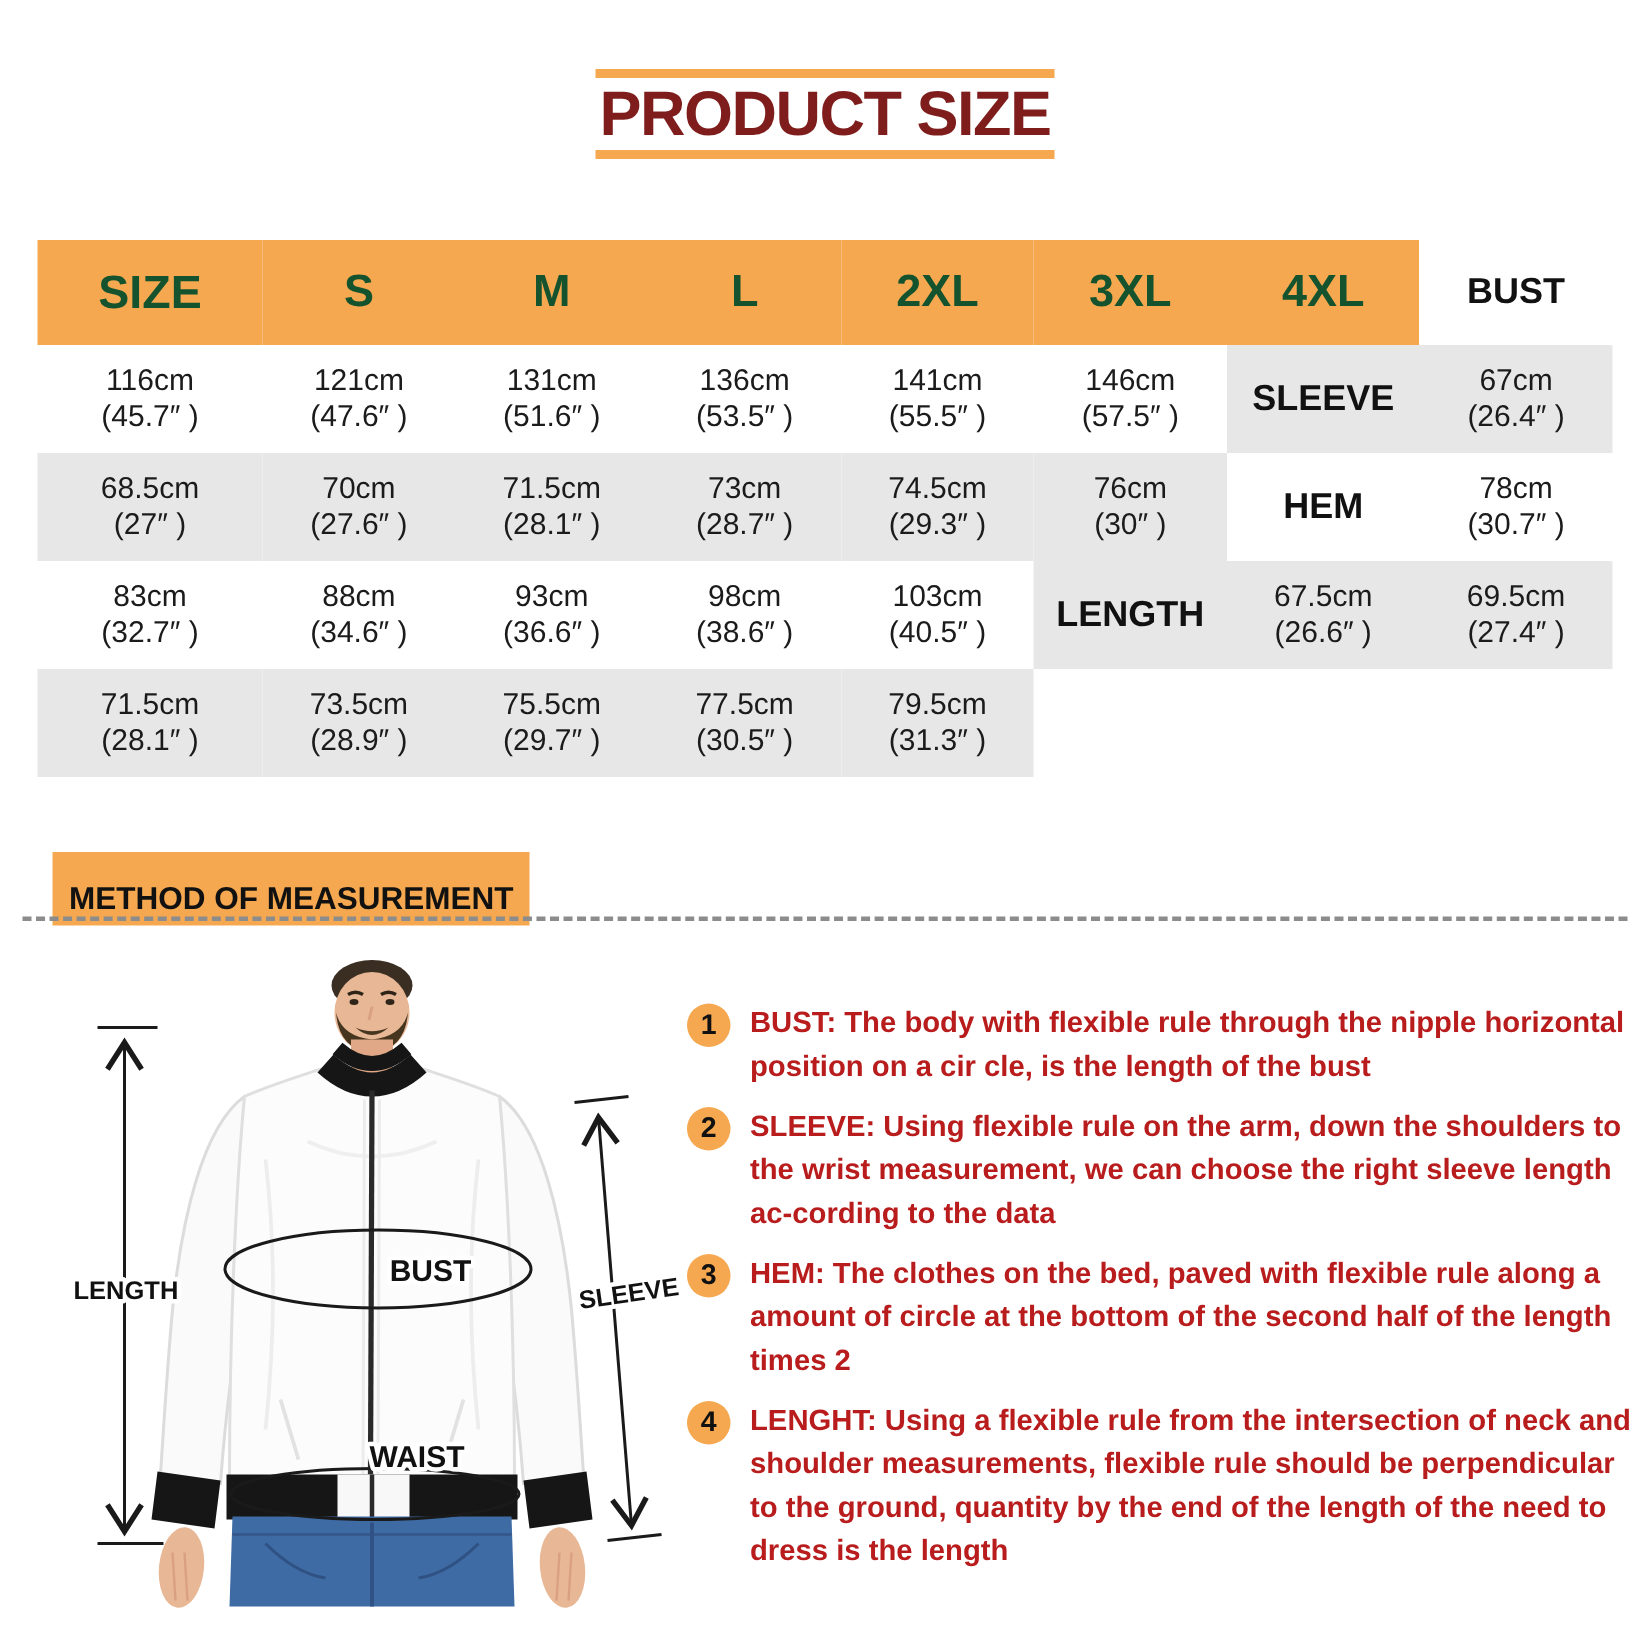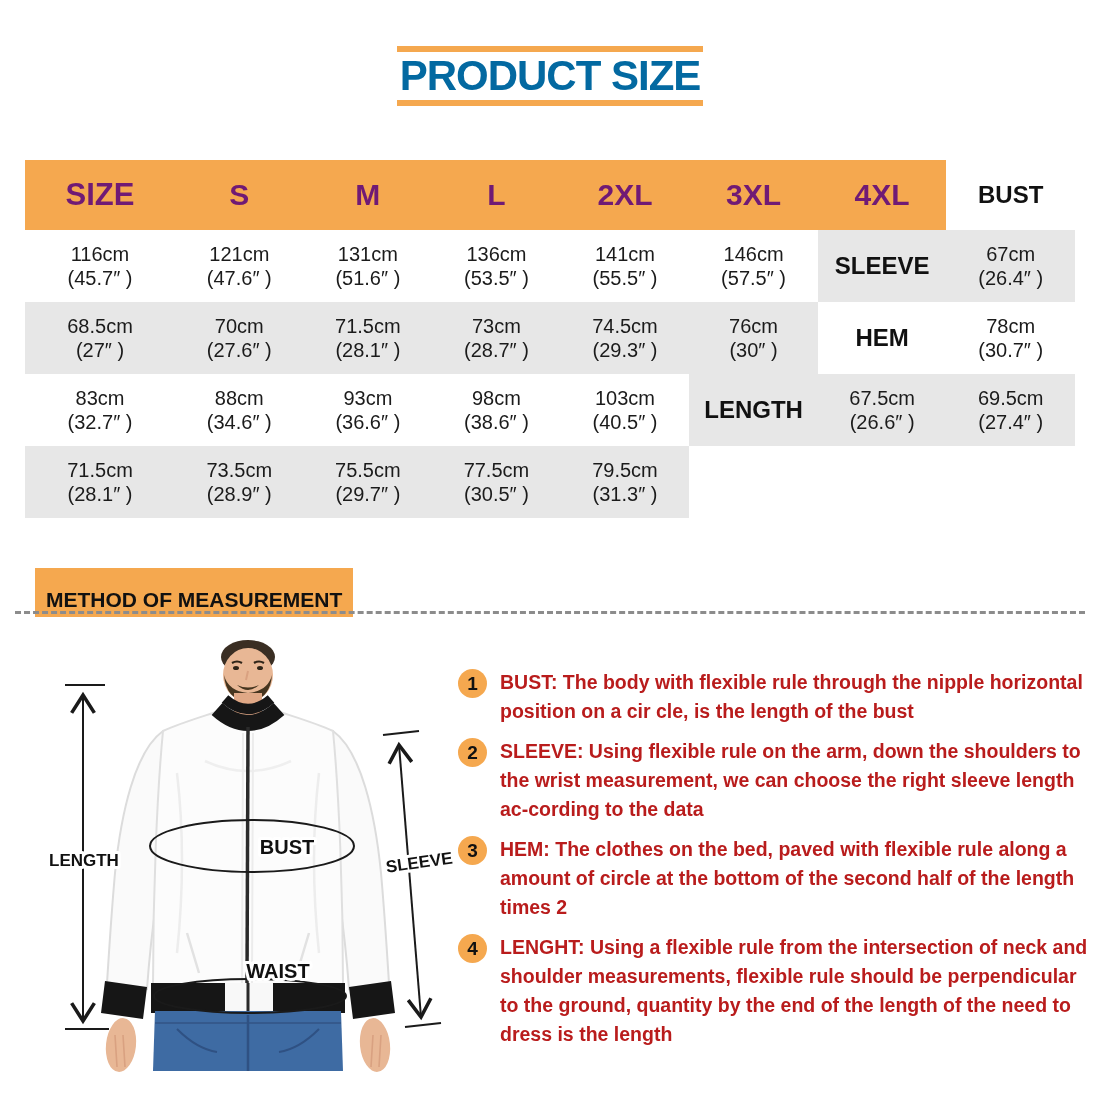--- a/index.html
+++ b/index.html
@@ -8,28 +8,28 @@
     --ink:#161616;
     --dash:#8C8C8C;
   }
   *{box-sizing:border-box;margin:0;padding:0;}
   html,body{width:1100px;height:1100px;background:#ffffff;overflow:hidden;}
   body{position:relative;font-family:"Liberation Sans",sans-serif;color:var(--ink);}
 
   
   .title-block{position:absolute;left:397px;top:46px;width:306px;text-align:center;}
   .title-bar{height:6px;background:var(--accent);}
-  .page-title{font-size:42px;font-weight:700;letter-spacing:-1px;line-height:48px;color:#0369a1;}
+  .page-title{font-size:42px;font-weight:700;letter-spacing:-1px;line-height:48px;color:#7f1d1d;}
 
   
   .size-table{position:absolute;left:25px;top:160px;width:1050px;
     display:grid;grid-template-columns:150px repeat(7,1fr);
     grid-template-rows:70px repeat(4,72px);}
   .size-table>div{display:flex;flex-direction:column;align-items:center;justify-content:center;}
-  .th{background:var(--accent);font-weight:700;font-size:30px;color:#701a75;}
+  .th{background:var(--accent);font-weight:700;font-size:30px;color:#14532d;}
   .th.size-col{font-size:31px;letter-spacing:0;}
   .row-label{font-weight:700;font-size:24px;color:#111;}
   .cell .cm,.cell .inch{font-size:20px;line-height:24px;font-weight:400;color:#1b1b1b;text-align:left;}
   .even{background:var(--row-gray);}
 
   
   .method-heading{position:absolute;left:35px;top:568px;background:var(--accent);
     font-size:21px;font-weight:700;color:#111;padding:20px 11px 5px;}
   .divider{position:absolute;left:15px;top:611px;width:1070px;border-top:3px dashed var(--dash);}
 

